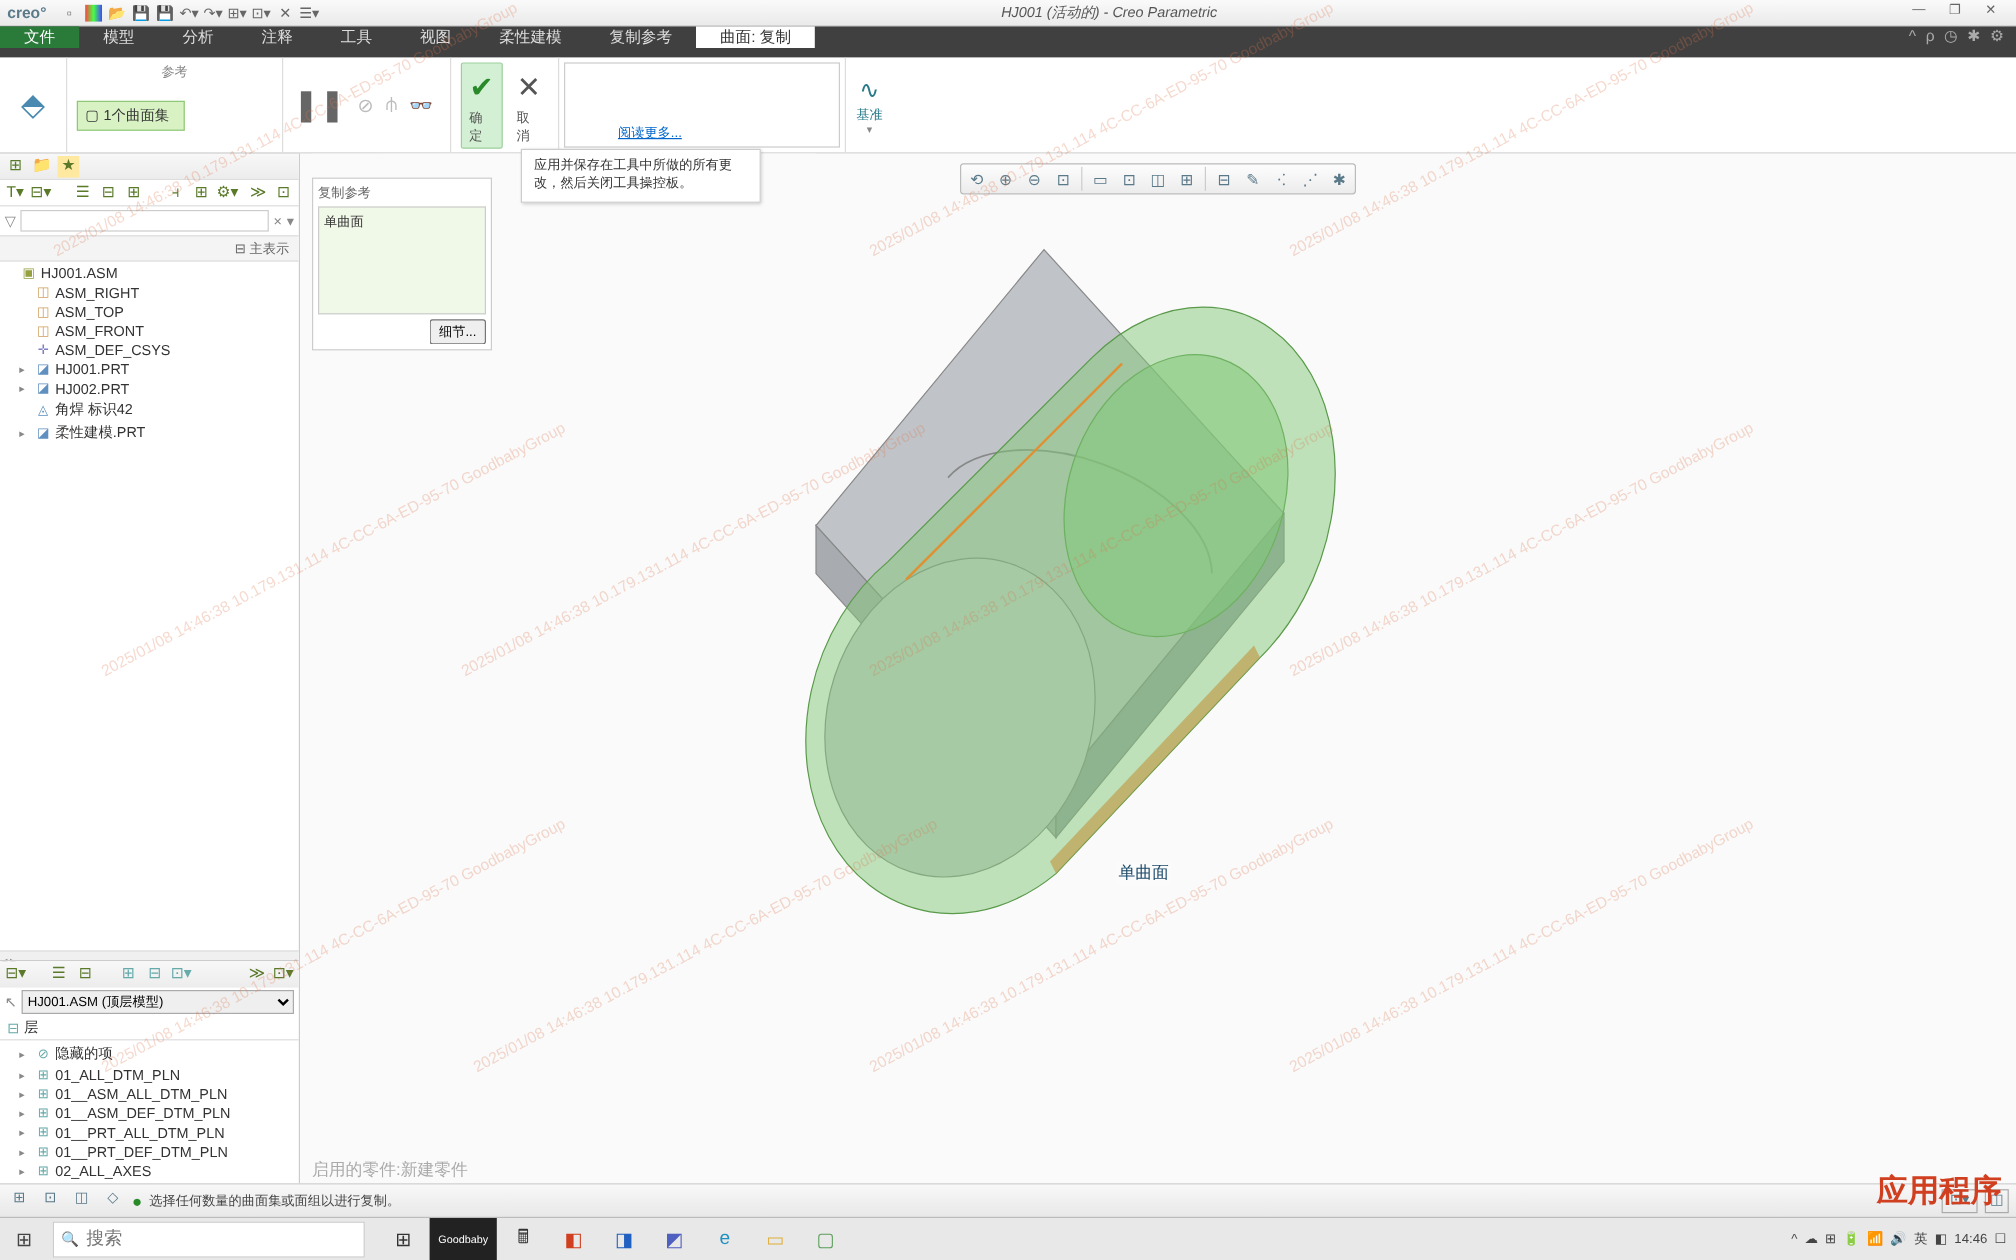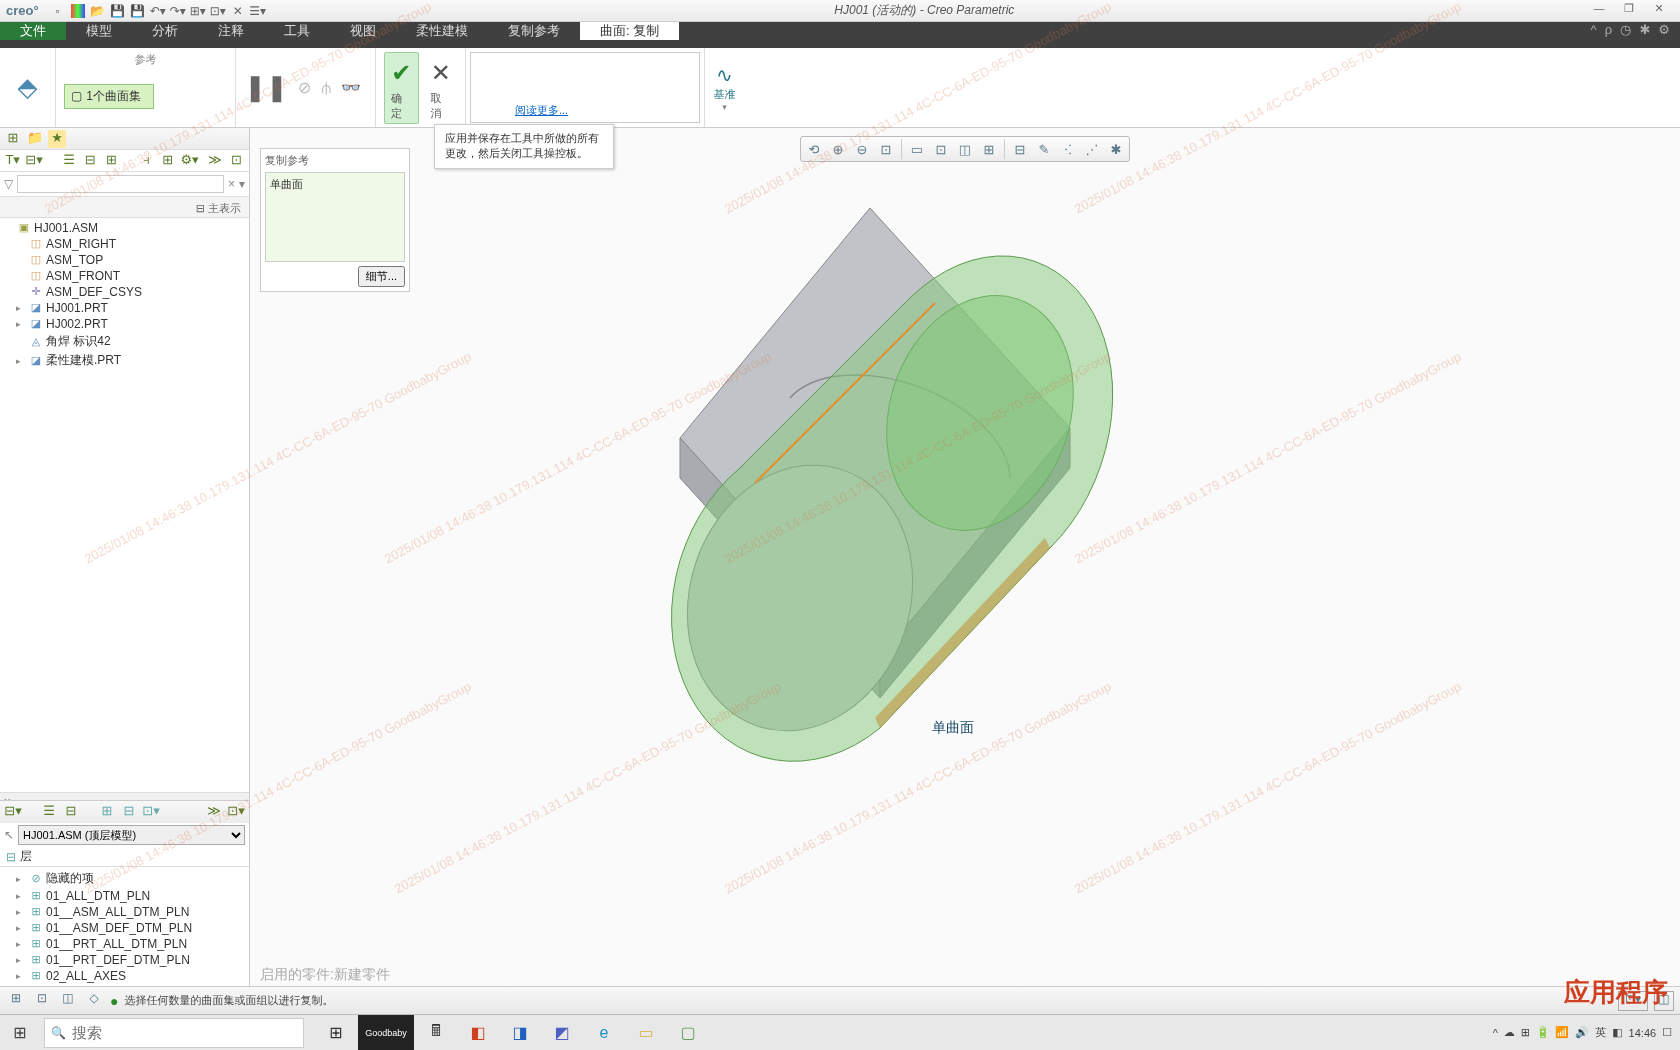--- a/index.html
+++ b/index.html
@@ -26,21 +26,21 @@
 .ribbon { height:80px; background:#fff; display:flex; border-bottom:1px solid #ccc; position:relative; }
 .r-group { border-right:1px solid #ddd; padding:4px 8px; display:flex; flex-direction:column; }
 .r-label { font-size:11px; color:#888; text-align:center; margin-bottom:2px; }
 .r-body { flex:1; display:flex; align-items:center; gap:6px; }
 .surf-field { background:#d9f2c4; border:1px solid #8fc779; padding:3px 6px; width:90px; display:flex; align-items:center; gap:4px; }
 .big-icon { width:44px; height:44px; font-size:26px; display:flex; align-items:center; justify-content:center; cursor:pointer; }
 .big-btn { display:flex; flex-direction:column; align-items:center; padding:2px 6px; cursor:pointer; color:#555; }
 .big-btn.ok { background:#d4f0d4; border:1px solid #9ccf9c; border-radius:2px; }
 .big-btn .bi-icon { font-size:24px; height:36px; display:flex; align-items:center; }
 .big-btn .bi-label { font-size:11px; }
-.tooltip { position:absolute; top:76px; left:434px; background:#fff; border:1px solid #ccc; padding:6px 10px; width:180px; font-size:11px; line-height:1.4; z-index:50; box-shadow:1px 1px 3px rgba(0,0,0,.2); }
+.tooltip { position:absolute; top:76px; left:434px; background:#fff; border:1px solid #ccc; padding:6px 10px; width:200px; font-size:11px; line-height:1.4; z-index:50; box-shadow:1px 1px 3px rgba(0,0,0,.2); }
 
 
 .link-area { margin-left:auto; width:230px; border:1px solid #ccc; margin:4px; display:flex; align-items:flex-end; padding:4px; }
 .link-area a { color:#0066cc; text-decoration:underline; font-size:11px; cursor:pointer;margin-left:40px; }
 .r-right-btn { width:40px; border-left:1px solid #ddd; display:flex; flex-direction:column; align-items:center; justify-content:center; color:#2a7a8a; font-size:11px; }
 
 
 .subtabs { height:20px; display:flex; background:#f5f5f5; border-bottom:1px solid #ddd; width:420px; position:absolute; top:128px; left:260px; }
 .stab { padding:0 18px; display:flex; align-items:center; color:#666; cursor:pointer; font-size:11px; }
 .stab.sel { background:#e4e4e4; color:#333; }

